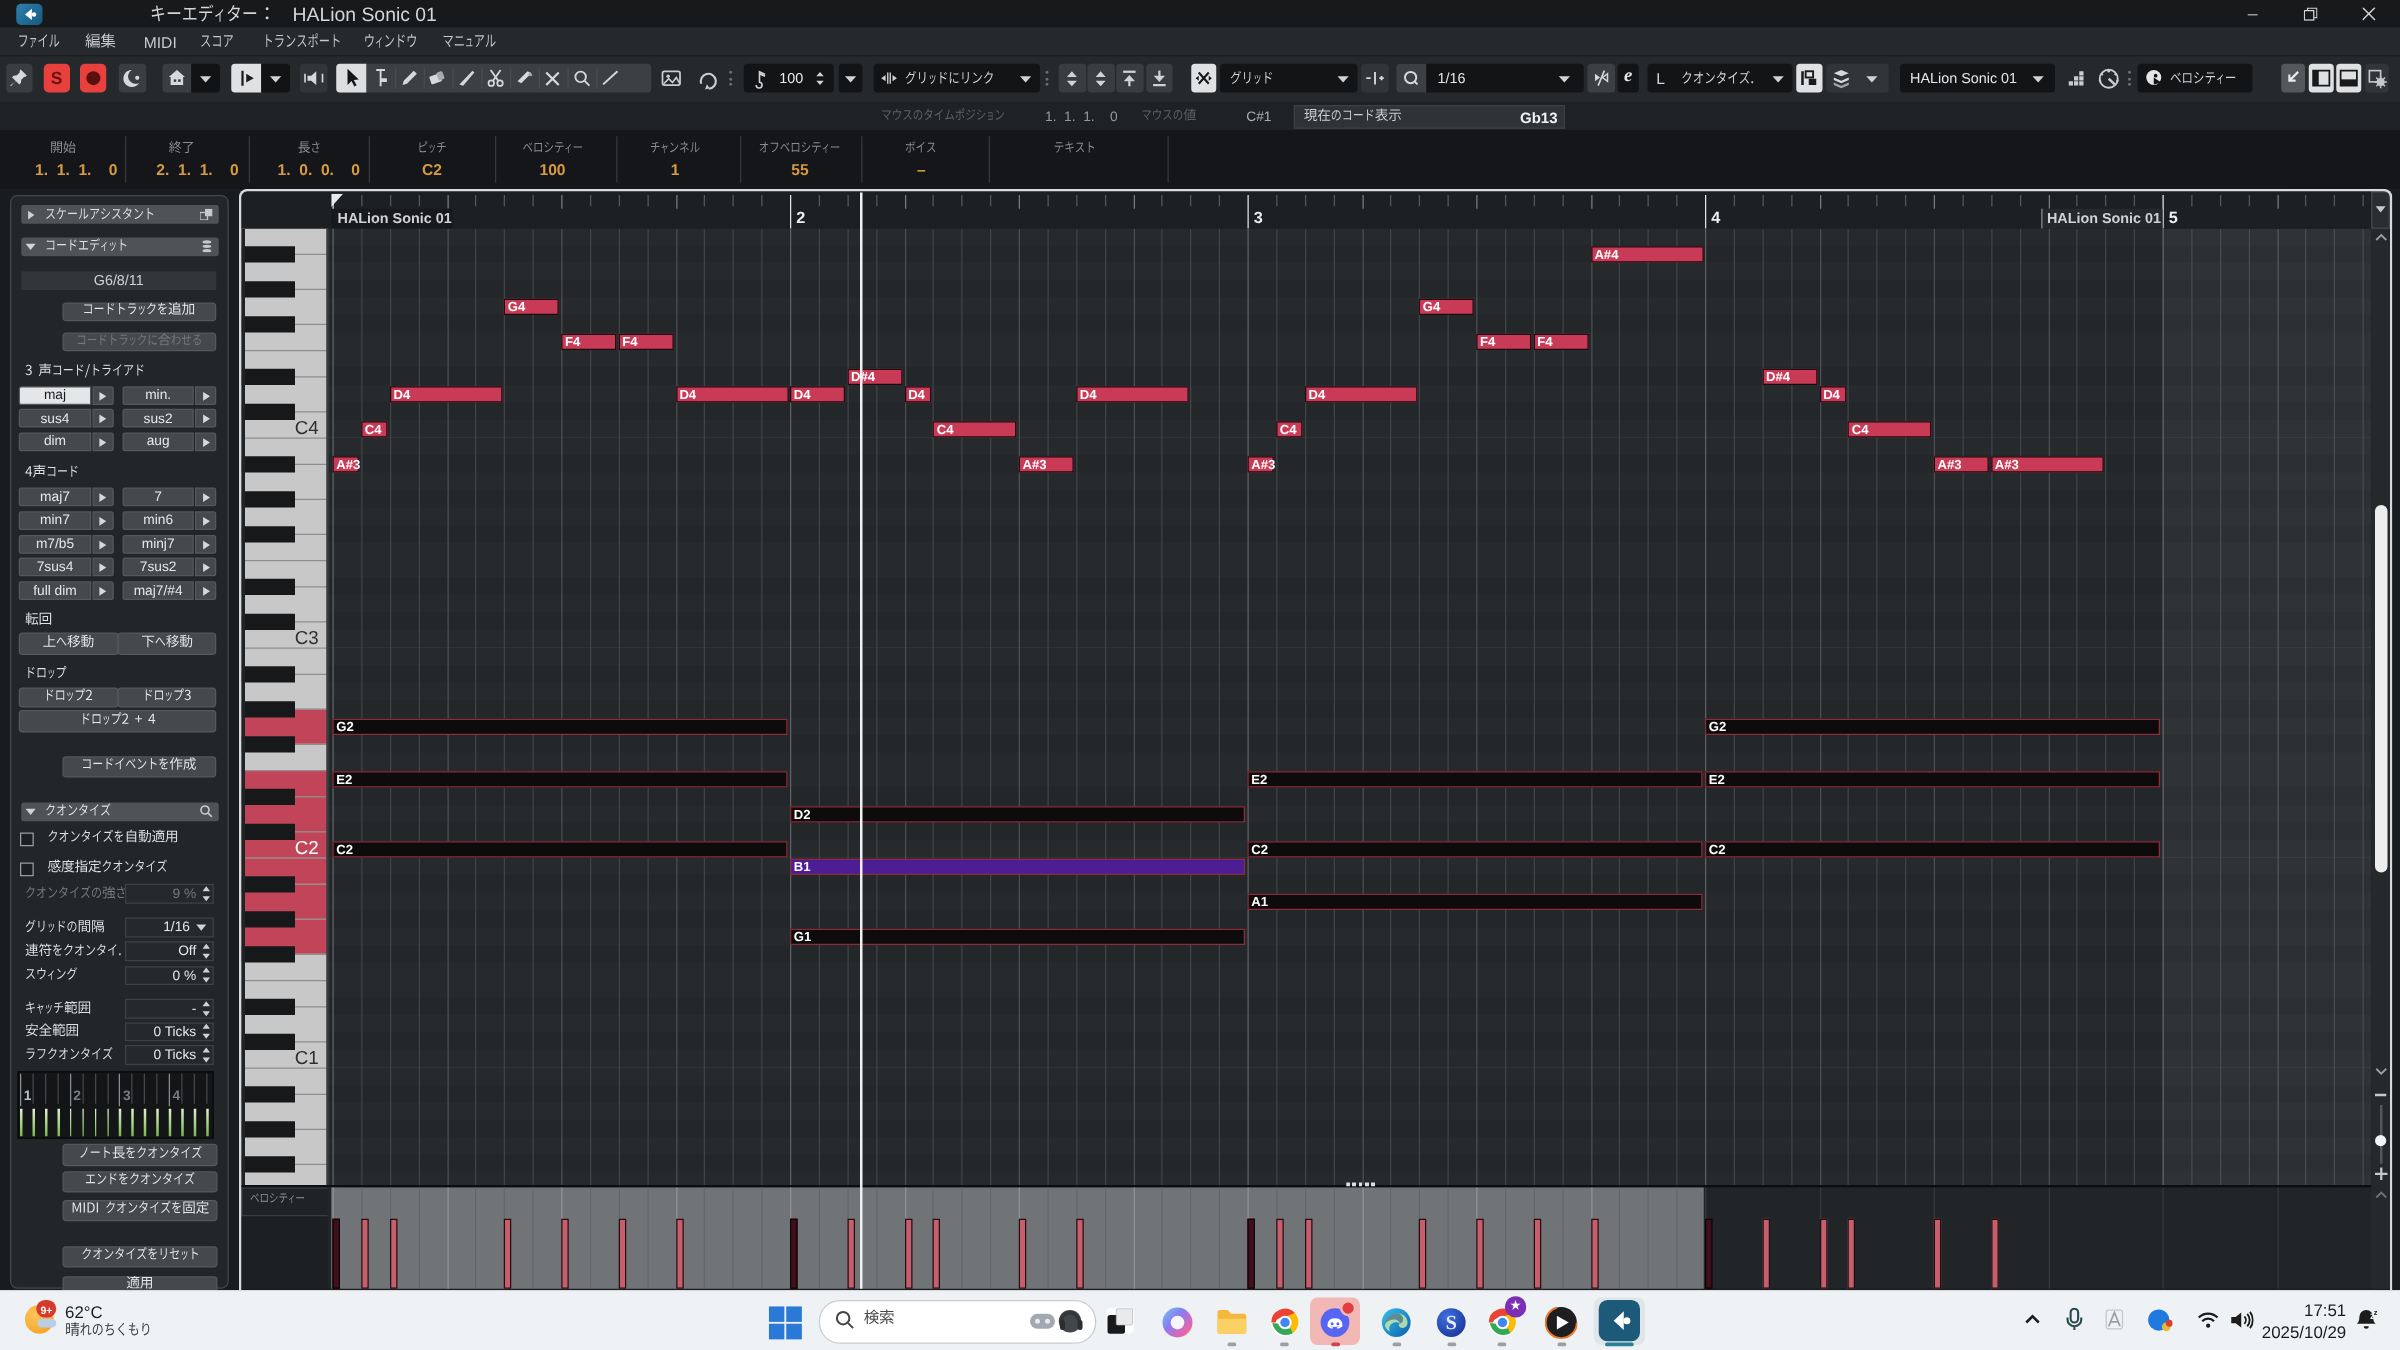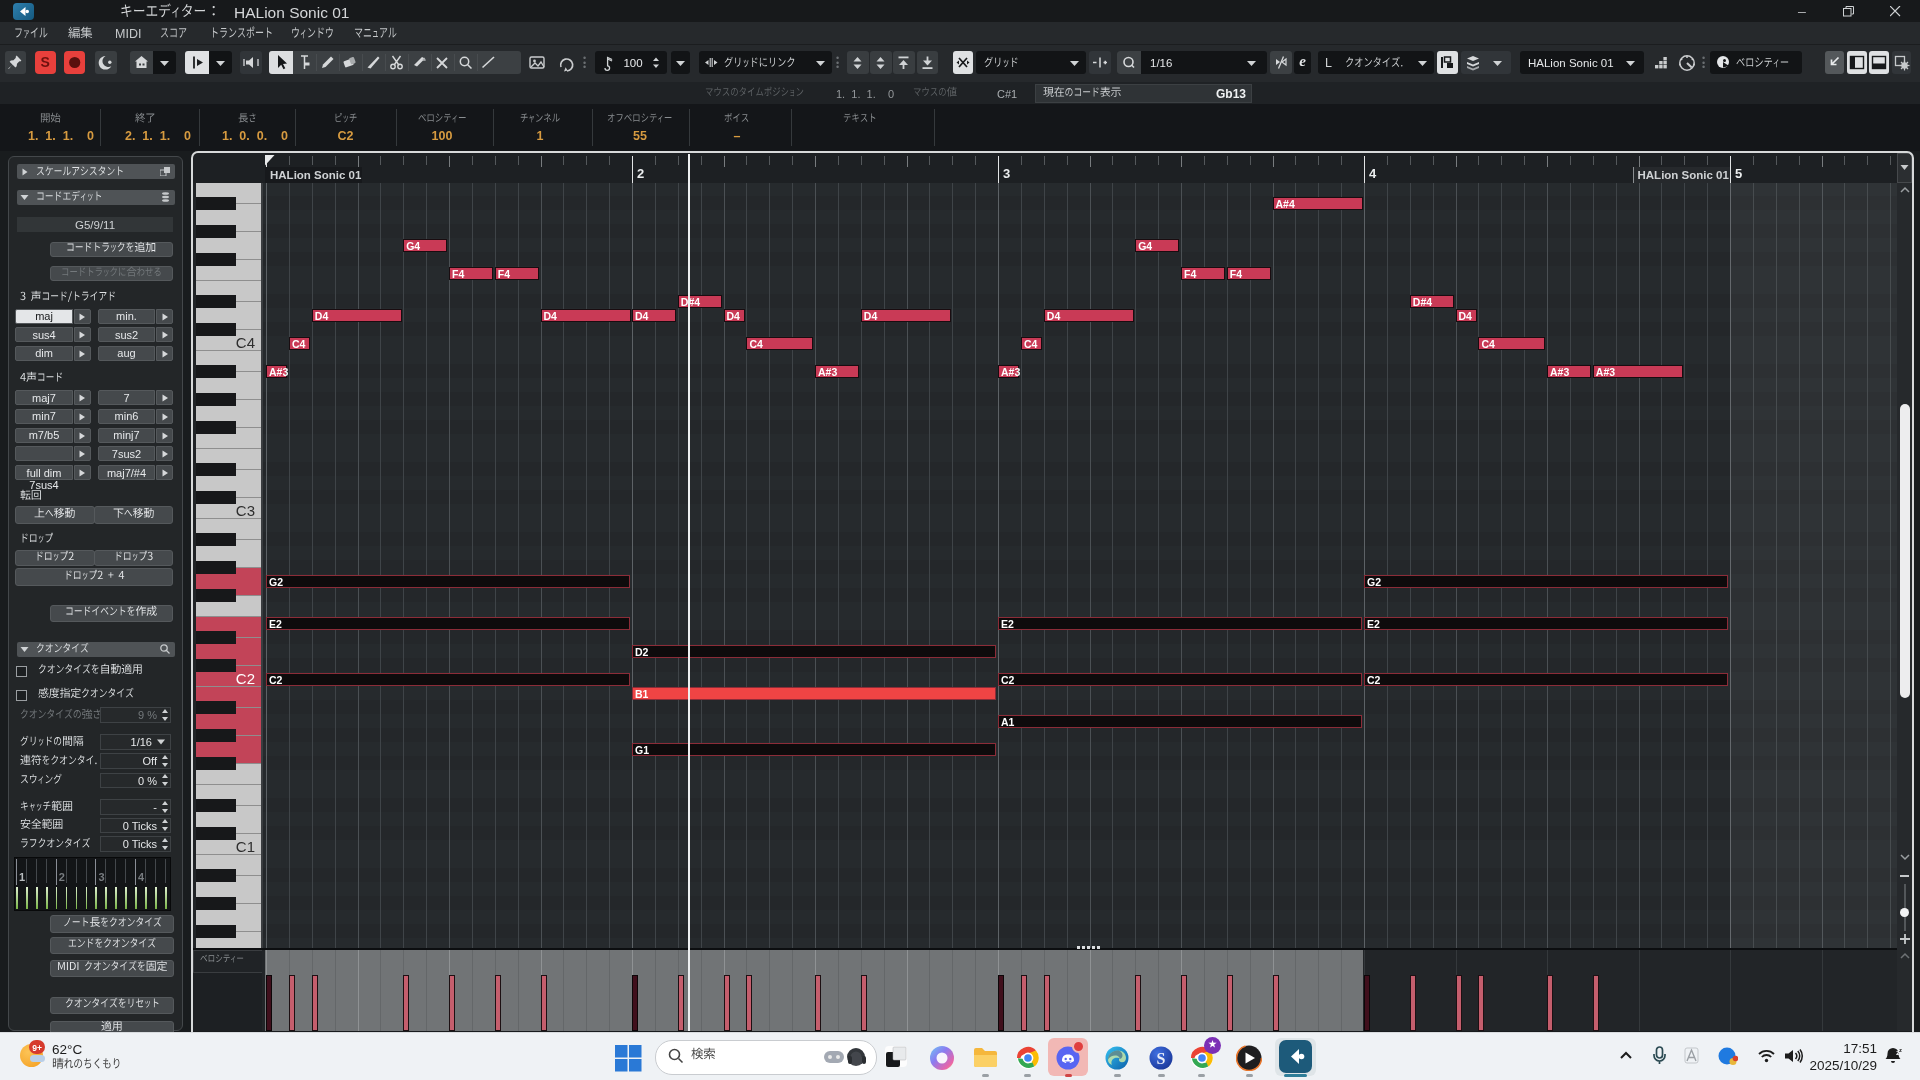--- a/index.html
+++ b/index.html
@@ -656,21 +656,21 @@
     </g>
   </svg>
 <svg style="position:absolute;left:161.0px;top:192.0px;" width="9" height="10" viewBox="0 0 9 10">
     <g fill="#c6c9cb">
       <ellipse cx="4.5" cy="1.5" rx="3.5" ry="1.3"></ellipse>
       <ellipse cx="4.5" cy="5" rx="3.5" ry="1.3"></ellipse>
       <ellipse cx="4.5" cy="8.5" rx="3.5" ry="1.3"></ellipse>
     </g>
   </svg>
 <div class="" style="position:absolute;left:17.0px;top:217.0px;width:156.0px;height:14.5px;background:#323638"></div>
-<div style="position:absolute;left:95.0px;top:219.0px;font-family:'Liberation Sans', sans-serif;font-size:11.5px;color:#cfd2d4;font-weight:normal;white-space:nowrap;line-height:1.15;transform:translateX(-50%);">G5/9/11</div>
+<div style="position:absolute;left:95.0px;top:219.0px;font-family:'Liberation Sans', sans-serif;font-size:11.5px;color:#cfd2d4;font-weight:normal;white-space:nowrap;line-height:1.15;transform:translateX(-50%);">G6/8/11</div>
 <div class="" style="position:absolute;left:49.5px;top:242.0px;width:123.0px;height:14.5px;background:#45494c;border:1px solid #55595c;border-radius:3px;box-sizing:border-box"></div>
 <svg class="jt " style="position:absolute;left:66.0px;top:242.2px;overflow:visible" width="90" height="13">
     <g fill="#e6e8ea">
       <use href="#u30b3" transform="translate(0.0 9.0) scale(0.00880 -0.01100)"></use>
       <use href="#u30fc" transform="translate(8.8 9.0) scale(0.00880 -0.01100)"></use>
       <use href="#u30c9" transform="translate(17.6 9.0) scale(0.00880 -0.01100)"></use>
       <use href="#u30c8" transform="translate(26.4 9.0) scale(0.00880 -0.01100)"></use>
       <use href="#u30e9" transform="translate(35.2 9.0) scale(0.00880 -0.01100)"></use>
       <use href="#u30c3" transform="translate(44.0 9.0) scale(0.00682 -0.01100)"></use>
       <use href="#u30af" transform="translate(50.8 9.0) scale(0.00880 -0.01100)"></use>
@@ -790,21 +790,21 @@
 <div class="" style="position:absolute;left:156.0px;top:427.6px;width:17.0px;height:15.0px;background:#45494c;border:1px solid #55595c;border-radius:0 2px 2px 0;box-sizing:border-box"></div>
 <svg style="position:absolute;left:160.5px;top:431.6px;" width="8" height="8" viewBox="0 0 8 8">
     <path d="M1.5 0.5 v7 l5.5-3.5 Z" fill="#d6d8da"></path>
   </svg>
 <div style="position:absolute;left:126.5px;top:429.1px;font-family:'Liberation Sans', sans-serif;font-size:11px;color:#e6e8ea;font-weight:normal;white-space:nowrap;line-height:1.15;transform:translateX(-50%);">minj7</div>
 <div class="" style="position:absolute;left:15.0px;top:446.4px;width:57.5px;height:15.0px;background:#45494c;border:1px solid #55595c;border-radius:2px 0 0 2px;box-sizing:border-box"></div>
 <div class="" style="position:absolute;left:73.5px;top:446.4px;width:17.0px;height:15.0px;background:#45494c;border:1px solid #55595c;border-radius:0 2px 2px 0;box-sizing:border-box"></div>
 <svg style="position:absolute;left:78.0px;top:450.4px;" width="8" height="8" viewBox="0 0 8 8">
     <path d="M1.5 0.5 v7 l5.5-3.5 Z" fill="#d6d8da"></path>
   </svg>
-<div style="position:absolute;left:44.0px;top:447.9px;font-family:'Liberation Sans', sans-serif;font-size:11px;color:#e6e8ea;font-weight:normal;white-space:nowrap;line-height:1.15;transform:translateX(-50%);margin-top:31px;">7sus4</div>
+<div style="position:absolute;left:44.0px;top:447.9px;font-family:'Liberation Sans', sans-serif;font-size:11px;color:#e6e8ea;font-weight:normal;white-space:nowrap;line-height:1.15;transform:translateX(-50%);">7sus4</div>
 <div class="" style="position:absolute;left:97.5px;top:446.4px;width:57.5px;height:15.0px;background:#45494c;border:1px solid #55595c;border-radius:2px 0 0 2px;box-sizing:border-box"></div>
 <div class="" style="position:absolute;left:156.0px;top:446.4px;width:17.0px;height:15.0px;background:#45494c;border:1px solid #55595c;border-radius:0 2px 2px 0;box-sizing:border-box"></div>
 <svg style="position:absolute;left:160.5px;top:450.4px;" width="8" height="8" viewBox="0 0 8 8">
     <path d="M1.5 0.5 v7 l5.5-3.5 Z" fill="#d6d8da"></path>
   </svg>
 <div style="position:absolute;left:126.5px;top:447.9px;font-family:'Liberation Sans', sans-serif;font-size:11px;color:#e6e8ea;font-weight:normal;white-space:nowrap;line-height:1.15;transform:translateX(-50%);">7sus2</div>
 <div class="" style="position:absolute;left:15.0px;top:465.2px;width:57.5px;height:15.0px;background:#45494c;border:1px solid #55595c;border-radius:2px 0 0 2px;box-sizing:border-box"></div>
 <div class="" style="position:absolute;left:73.5px;top:465.2px;width:17.0px;height:15.0px;background:#45494c;border:1px solid #55595c;border-radius:0 2px 2px 0;box-sizing:border-box"></div>
 <svg style="position:absolute;left:78.0px;top:469.2px;" width="8" height="8" viewBox="0 0 8 8">
     <path d="M1.5 0.5 v7 l5.5-3.5 Z" fill="#d6d8da"></path>
@@ -1474,21 +1474,21 @@
   </div>
 <div style="position:absolute;left:266.0px;top:616.5px;width:364.0px;height:13px;background:#0e0b0c;border:1px solid #8c2c38;box-sizing:border-box;z-index:5">
     <span style="font-family:'Liberation Sans',sans-serif;font-size:10.5px;font-weight:bold;color:#fff;position:absolute;left:2px;top:0px;line-height:12px">E2</span>
   </div>
 <div style="position:absolute;left:266.0px;top:672.5px;width:364.0px;height:13px;background:#0e0b0c;border:1px solid #8c2c38;box-sizing:border-box;z-index:5">
     <span style="font-family:'Liberation Sans',sans-serif;font-size:10.5px;font-weight:bold;color:#fff;position:absolute;left:2px;top:0px;line-height:12px">C2</span>
   </div>
 <div style="position:absolute;left:632.0px;top:644.5px;width:364.0px;height:13px;background:#0e0b0c;border:1px solid #8c2c38;box-sizing:border-box;z-index:5">
     <span style="font-family:'Liberation Sans',sans-serif;font-size:10.5px;font-weight:bold;color:#fff;position:absolute;left:2px;top:0px;line-height:12px">D2</span>
   </div>
-<div style="position:absolute;left:632.0px;top:686.5px;width:364.0px;height:13px;background:#ef4444;border:1px solid #8c2c38;box-sizing:border-box;z-index:5">
+<div style="position:absolute;left:632.0px;top:686.5px;width:364.0px;height:13px;background:#4c1d95;border:1px solid #8c2c38;box-sizing:border-box;z-index:5">
     <span style="font-family:'Liberation Sans',sans-serif;font-size:10.5px;font-weight:bold;color:#fff;position:absolute;left:2px;top:0px;line-height:12px">B1</span>
   </div>
 <div style="position:absolute;left:632.0px;top:742.5px;width:364.0px;height:13px;background:#0e0b0c;border:1px solid #8c2c38;box-sizing:border-box;z-index:5">
     <span style="font-family:'Liberation Sans',sans-serif;font-size:10.5px;font-weight:bold;color:#fff;position:absolute;left:2px;top:0px;line-height:12px">G1</span>
   </div>
 <div style="position:absolute;left:998.0px;top:616.5px;width:364.0px;height:13px;background:#0e0b0c;border:1px solid #8c2c38;box-sizing:border-box;z-index:5">
     <span style="font-family:'Liberation Sans',sans-serif;font-size:10.5px;font-weight:bold;color:#fff;position:absolute;left:2px;top:0px;line-height:12px">E2</span>
   </div>
 <div style="position:absolute;left:998.0px;top:672.5px;width:364.0px;height:13px;background:#0e0b0c;border:1px solid #8c2c38;box-sizing:border-box;z-index:5">
     <span style="font-family:'Liberation Sans',sans-serif;font-size:10.5px;font-weight:bold;color:#fff;position:absolute;left:2px;top:0px;line-height:12px">C2</span>

